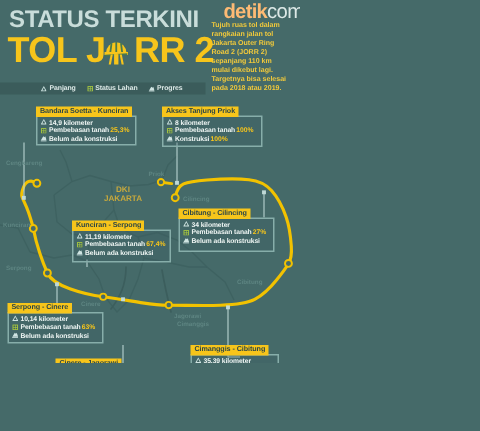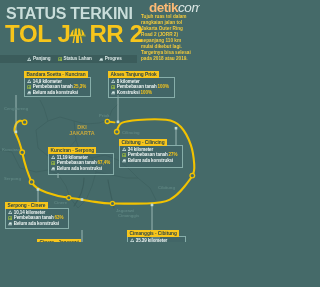--- a/index.html
+++ b/index.html
@@ -8,21 +8,21 @@
   #mapsvg{position:absolute;left:0;top:0;width:200px;height:287px;}
 
   
   #title1{position:absolute;left:6px;top:6px;font-size:16px;font-weight:bold;
           letter-spacing:-0.25px;color:#C9DDDA;line-height:16px;white-space:nowrap;}
   #title2{position:absolute;left:5px;top:22px;font-size:24px;font-weight:bold;
           letter-spacing:-0.35px;color:#F7C51B;line-height:24px;white-space:nowrap;}
   #tollicon{position:absolute;left:68.5px;top:25px;width:17px;height:19px;}
   #brand{position:absolute;left:149px;top:1px;font-size:13.5px;line-height:13.5px;white-space:nowrap;}
   .b-bold{font-weight:bold;color:#fdba74;letter-spacing:-0.5px;}
-  .b-light{color:#DCE8E6;letter-spacing:-0.4px;font-style:italic;}
+  .b-light{color:#DCE8E6;letter-spacing:-0.4px;}
   #intro{position:absolute;left:141px;top:13.5px;width:52px;font-size:4.7px;line-height:6px;
          color:#F1C93B;font-weight:bold;}
 
   
   #legendband{position:absolute;left:0;top:54.5px;width:137px;height:8.5px;background:#3B5C5B;}
   #legend{position:absolute;left:27px;top:54.5px;height:8.5px;display:flex;align-items:center;gap:7px;}
   .lg{display:flex;align-items:center;gap:1.6px;}
   .lg-label{font-size:4.6px;color:#DCE8E6;font-weight:bold;white-space:nowrap;letter-spacing:-0.05px;}
 
   

